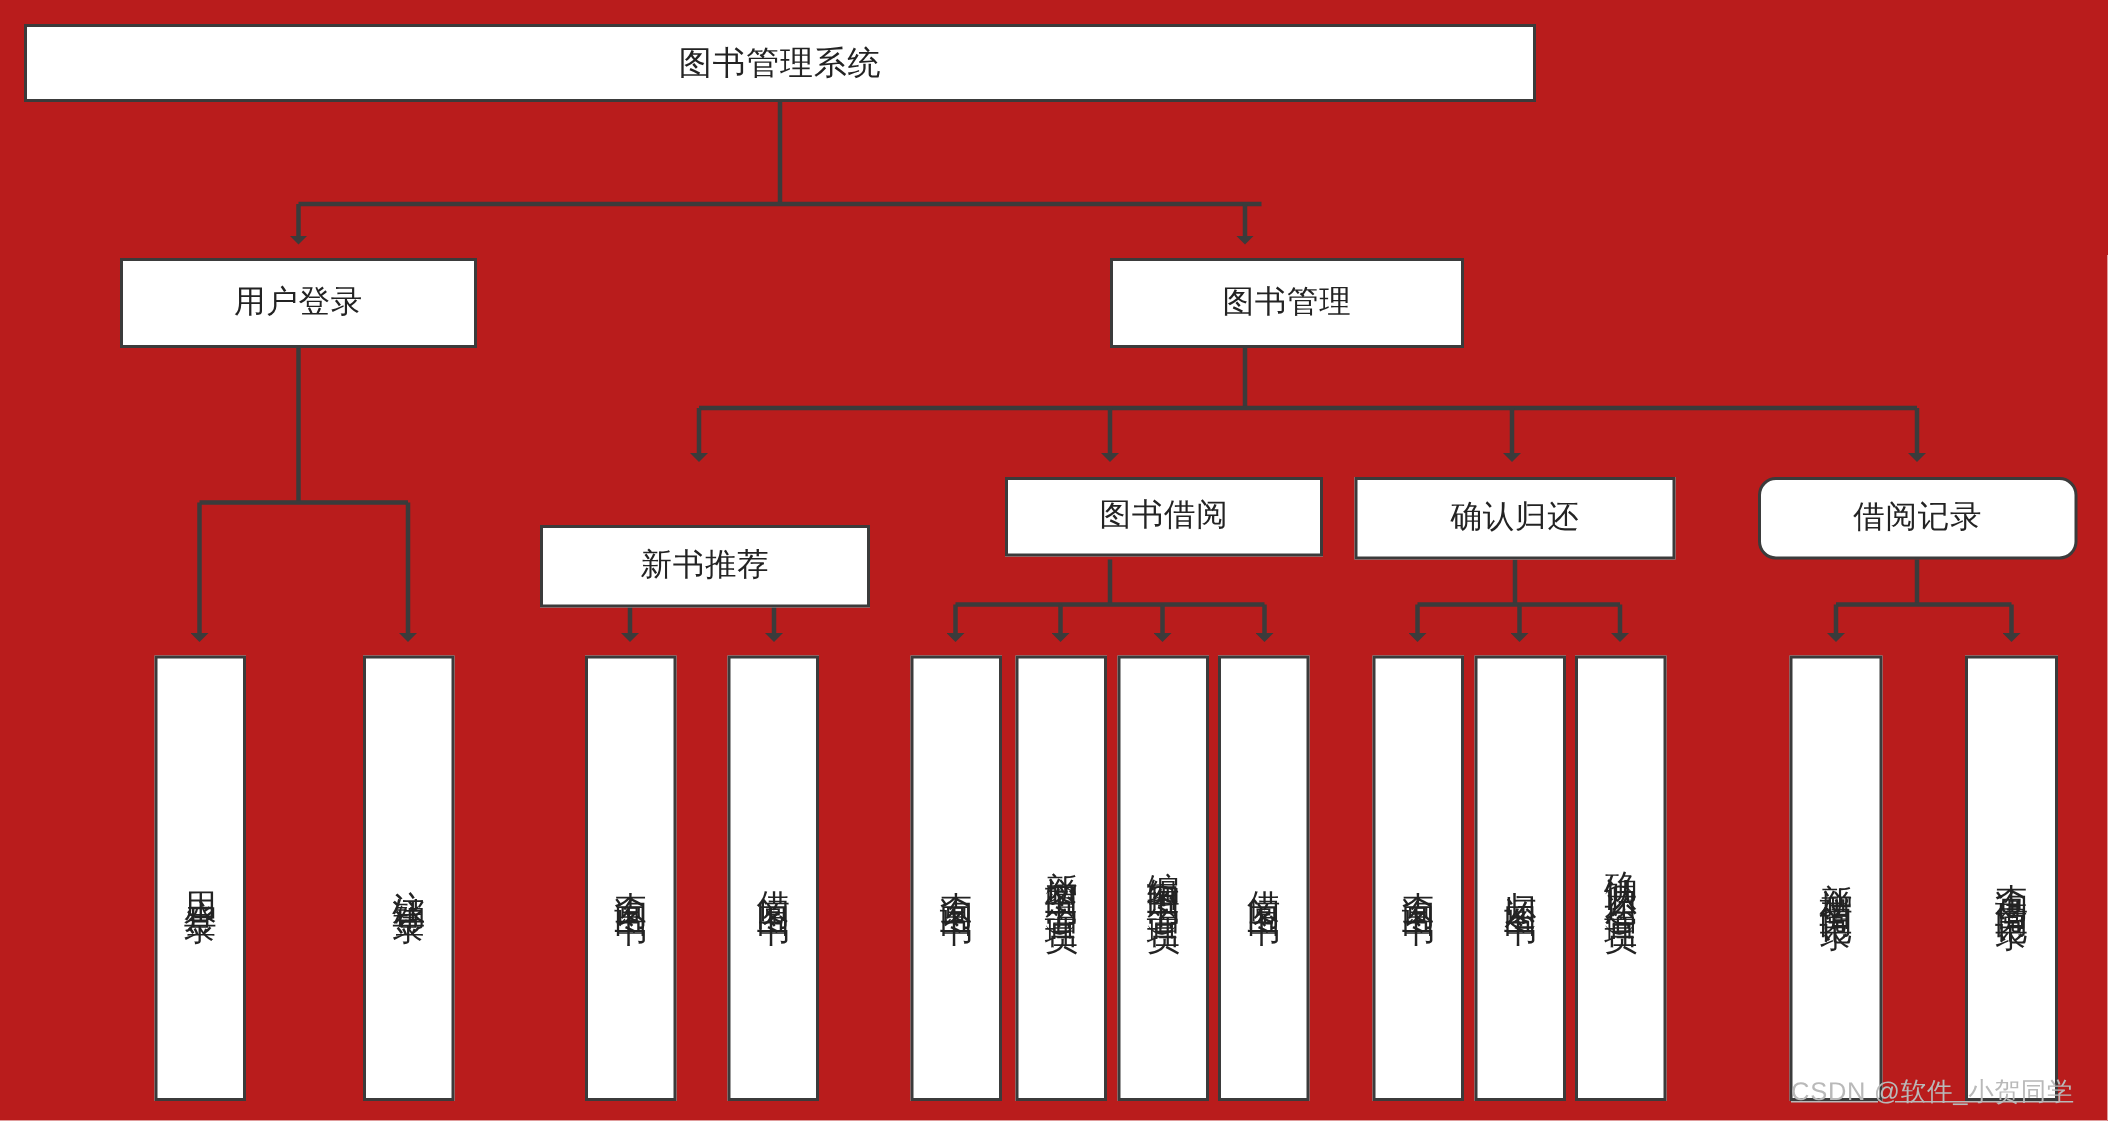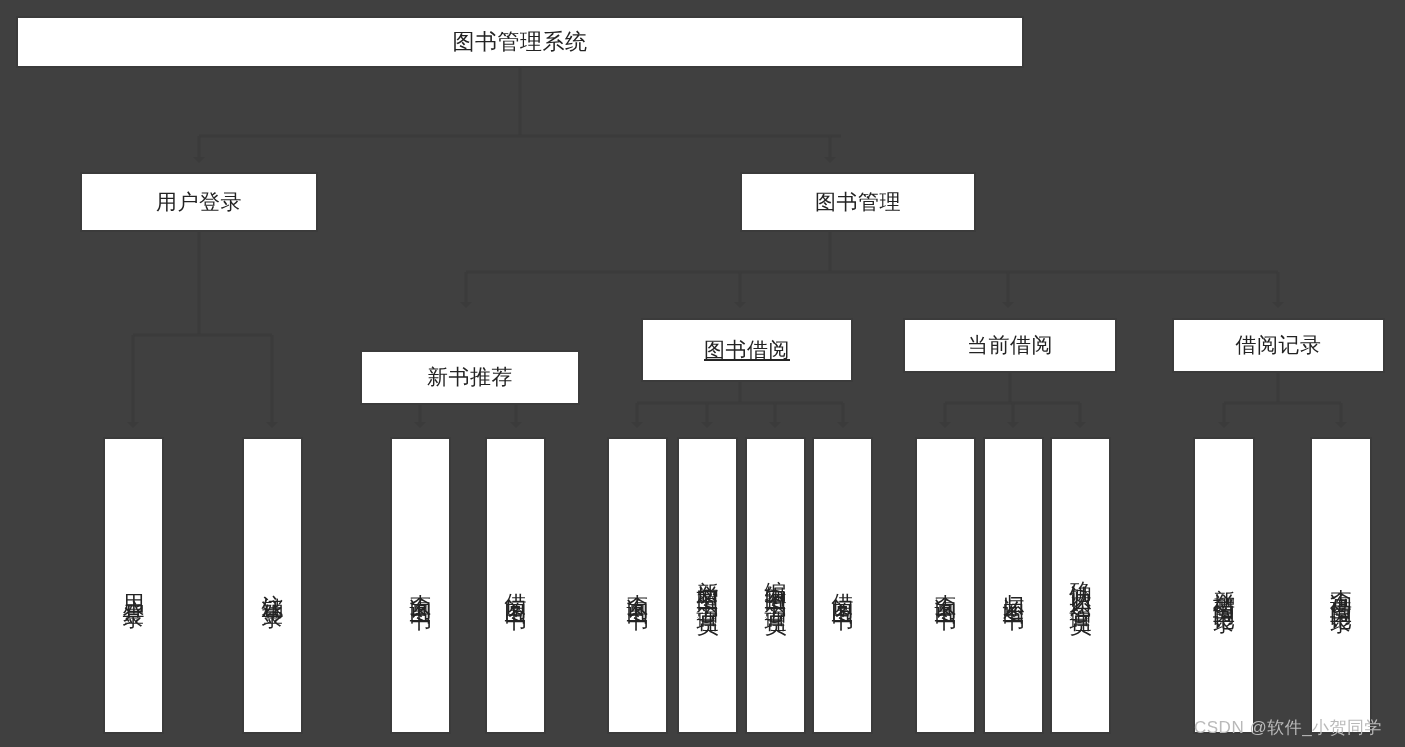--- a/index.html
+++ b/index.html
@@ -7,21 +7,21 @@
     padding: 0;
     background: #ffffff;
   }
   body {
     font-family: "Liberation Sans", "DejaVu Sans", sans-serif;
   }
   #canvas {
     position: relative;
     width: 1405px;
     height: 747px;
-    background: #404040;
+    background: #b91c1c;
     overflow: hidden;
   }
   #wires {
     position: absolute;
     left: 0;
     top: 0;
     width: 1405px;
     height: 747px;
   }
   .node {
@@ -134,27 +134,27 @@
   <div class="node horiz" style="left:80px;top:172px;width:238px;height:60px;">
     <span class="lbl">用户登录</span>
   </div>
   <div class="node horiz" style="left:712px;top:172px;width:236px;height:60px;margin-left:28px;">
     <span class="lbl">图书管理</span>
   </div>
 
   <div class="node horiz" style="left:360px;top:318px;width:220px;height:55px;margin-top:32px;">
     <span class="lbl">新书推荐</span>
   </div>
-  <div class="node horiz" style="left:641px;top:318px;width:212px;height:64px;text-decoration:underline;">
+  <div class="node horiz" style="left:670px;top:318px;width:212px;height:53px;">
     <span class="lbl">图书借阅</span>
   </div>
   <div class="node horiz" style="left:903px;top:318px;width:214px;height:55px;">
-    <span class="lbl">当前借阅</span>
+    <span class="lbl">确认归还</span>
   </div>
-  <div class="node horiz" style="left:1172px;top:318px;width:213px;height:55px;">
+  <div class="node horiz" style="left:1172px;top:318px;width:213px;height:55px;border-radius:12px;">
     <span class="lbl">借阅记录</span>
   </div>
 
   <div class="node vert" style="left:103px;top:437px;width:61px;height:297px;">
     <span class="lbl">用户登录</span>
   </div>
   <div class="node vert" style="left:242px;top:437px;width:61px;height:297px;">
     <span class="lbl">注销登录</span>
   </div>
   <div class="node vert" style="left:390px;top:437px;width:61px;height:297px;">
@@ -184,15 +184,15 @@
   <div class="node vert" style="left:1050px;top:437px;width:61px;height:297px;">
     <span class="lbl">确认归还（管理员）</span>
   </div>
   <div class="node vert" style="left:1193px;top:437px;width:62px;height:297px;">
     <span class="lbl">新增借阅记录</span>
   </div>
   <div class="node vert" style="left:1310px;top:437px;width:62px;height:297px;">
     <span class="lbl">查询借阅记录</span>
   </div>
 
-  <div class="watermark" style="left:1194px;top:716px;">CSDN @软件_小贺同学</div>
+  <div class="watermark" style="left:1194px;top:716px;text-decoration:underline;">CSDN @软件_小贺同学</div>
 
 </div>
 
 </body></html>

